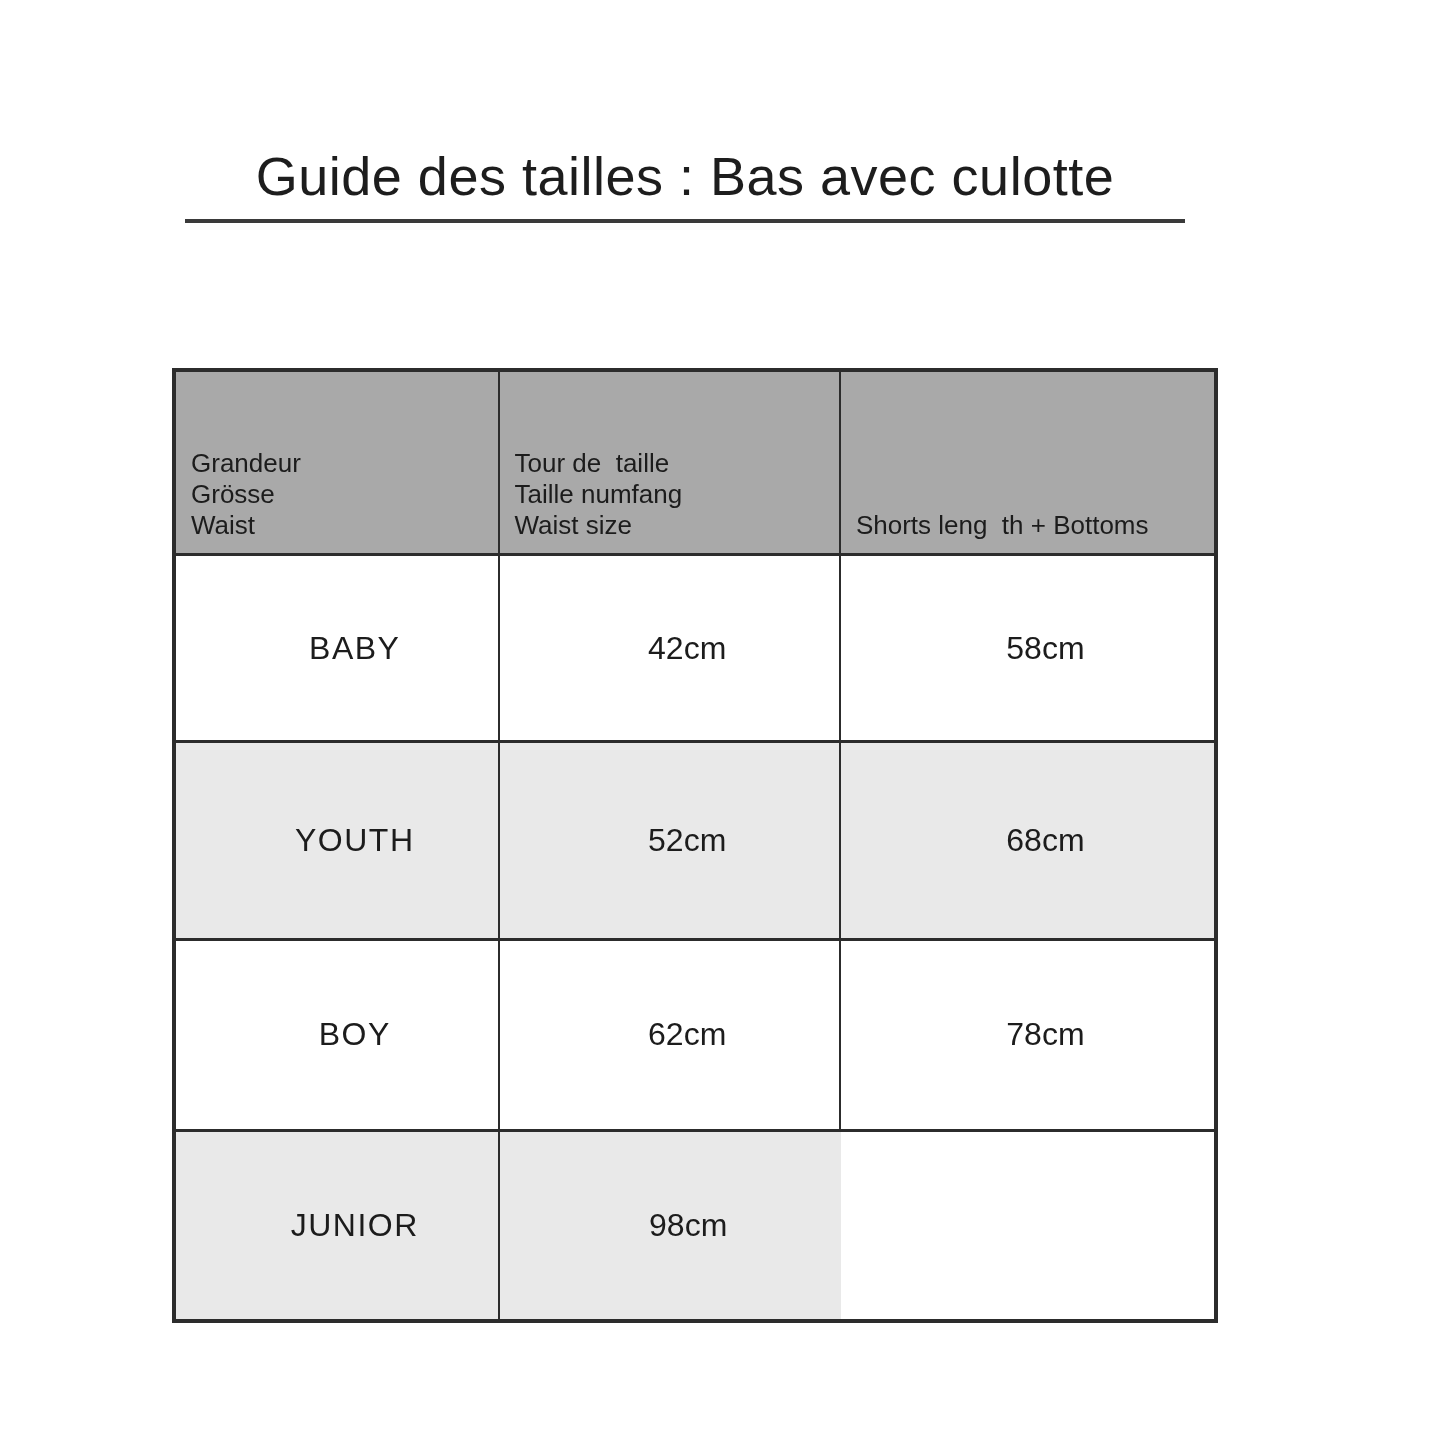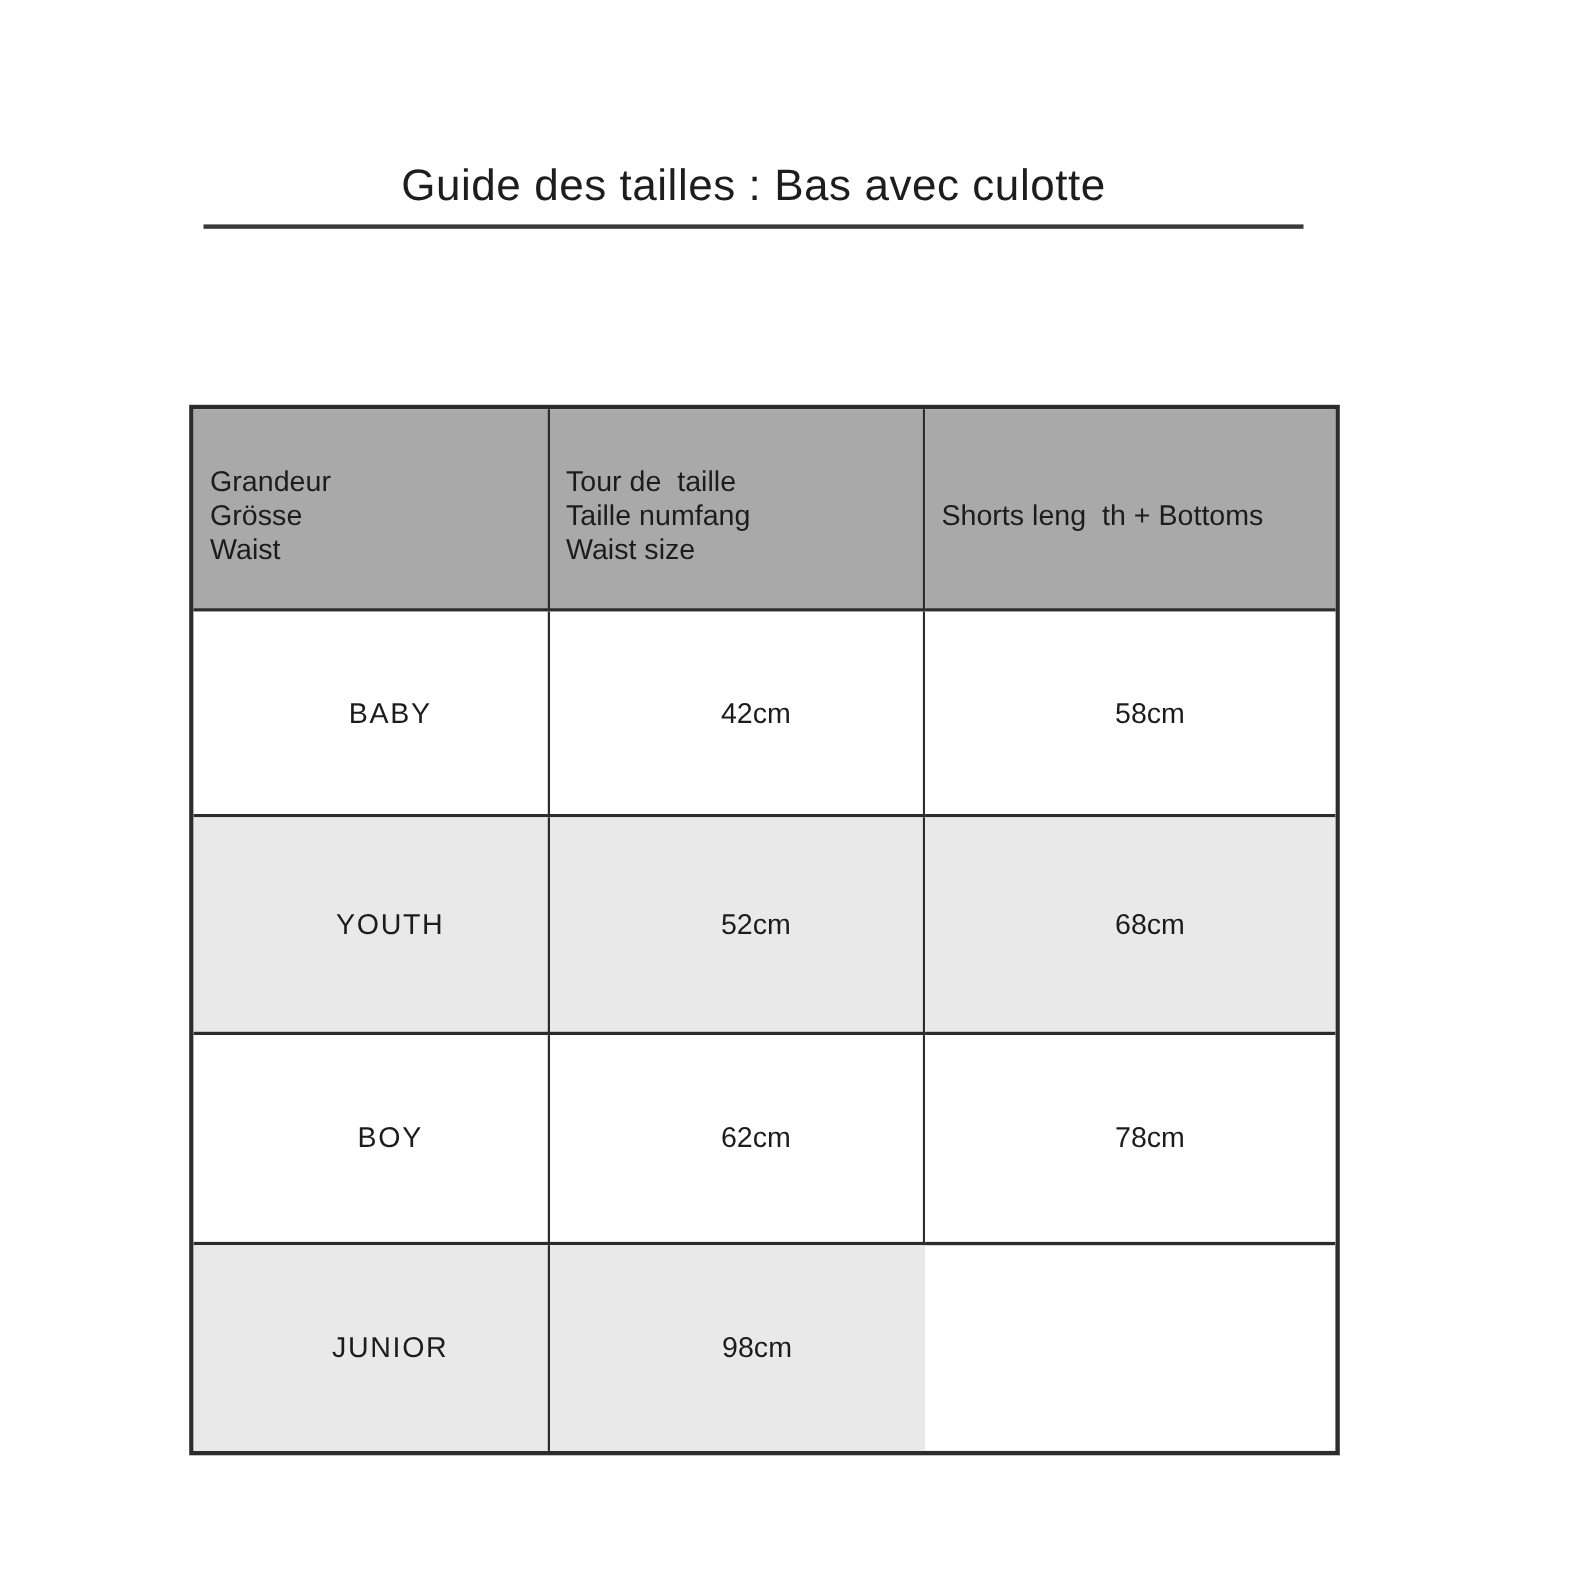--- a/index.html
+++ b/index.html
@@ -19,21 +19,21 @@
   #title-block {
     position: absolute;
     left: 185px;
     top: 148px;
     width: 1000px;
     text-align: center;
     border-bottom: 4px solid #3a3a3a;
     padding-bottom: 14px;
   }
   #title-block .title-text {
-    font-size: 40px;
+    font-size: 54px;
     line-height: 1.05;
     color: #1d1d1d;
     letter-spacing: 0.5px;
     white-space: nowrap;
   }
   
   #size-table {
     position: absolute;
     left: 172px;
     top: 368px;
@@ -50,33 +50,33 @@
     border-right: 2px solid #2c2c2c;
     border-bottom: 3px solid #2c2c2c;
     overflow: hidden;
   }
   .cell.last-col { border-right: none; }
   .cell.last-row { border-bottom: none; }
   .hdr {
     background: #a9a9a9;
     display: flex;
     flex-direction: column;
-    justify-content: center;
+    justify-content: flex-end;
     padding: 24px 6px 12px 15px;
   }
   .hdr .hdr-line {
     font-size: 26px;
     color: #1c1c1c;
     white-space: pre;
   }
   .data-cell {
     display: flex;
     align-items: center;
     justify-content: center;
-    font-size: 26px;
+    font-size: 32px;
     color: #1c1c1c;
     padding-left: 36px;
   }
   .row-white { background: #ffffff; }
   .row-gray  { background: #e9e9e9; }
   .size-label { letter-spacing: 1.5px; }
 </style>
 </head>
 <body>
 

